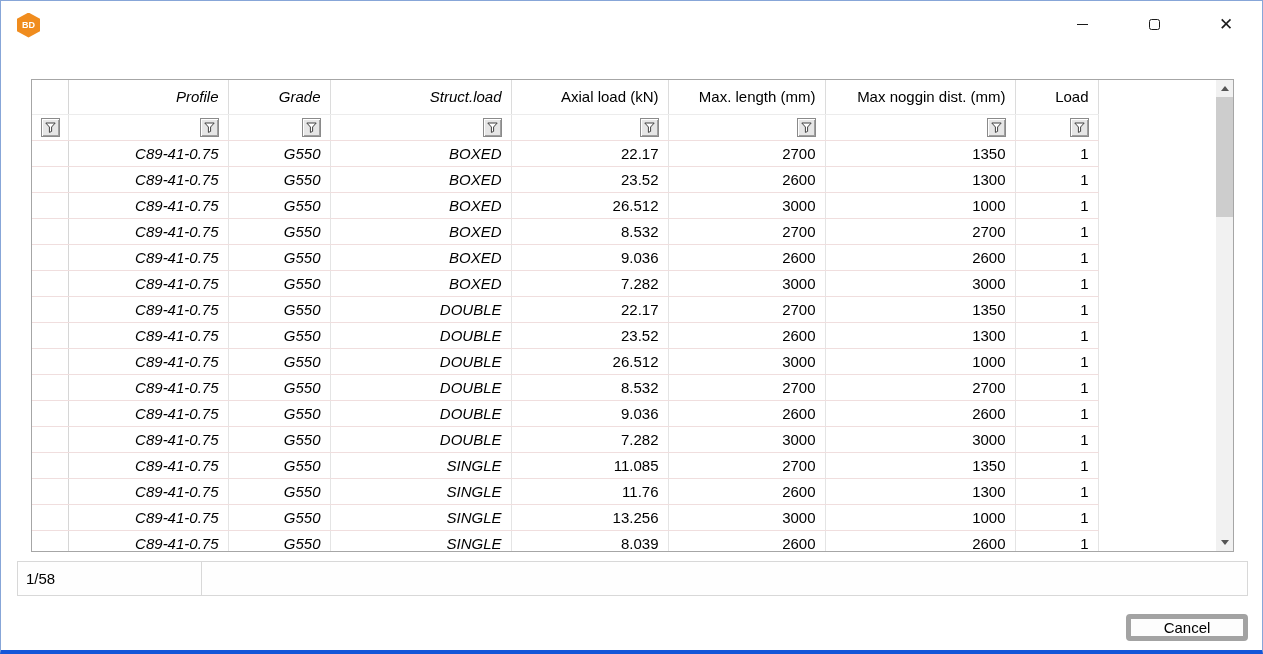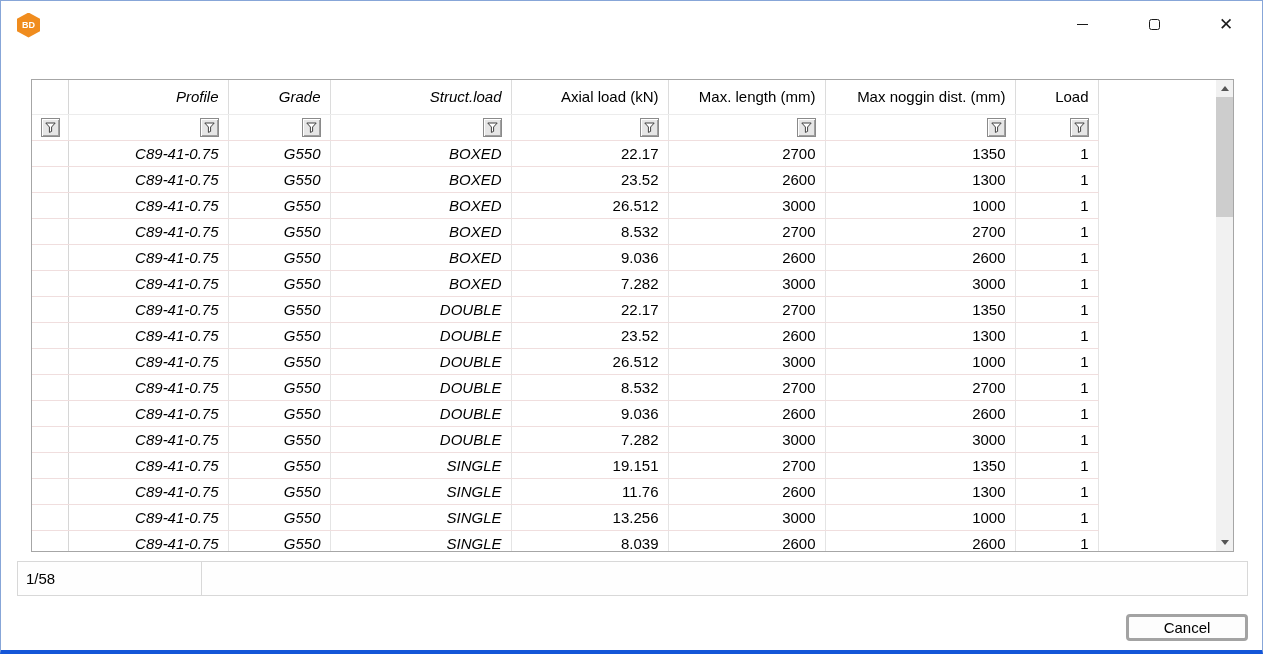--- a/index.html
+++ b/index.html
@@ -80,21 +80,21 @@
   .status-cell { border:1px solid #d8d8d8; background:#fefefe; height:35px; }
   .status-left { width:185px; display:flex; align-items:center; padding-left:8px; font-size:15px; color:#000; }
   .status-right { flex:1; margin-left:-1px; }
   
   .btn {
     position:absolute; top:565px; height:27px; font-size:15px; color:#000;
     font-family:"Liberation Sans", sans-serif; background:#fdfdfd;
     border-radius:4px; cursor:pointer; line-height:1;
   }
   .btn-ok { left:990px; width:124px; border:2px solid var(--accent); }
-  .btn-cancel { left:1125px; width:122px; border:3px solid #a3a3a3; }
+  .btn-cancel { left:1125px; width:122px; border:5px solid #a3a3a3; }
 </style>
 </head>
 <body>
 
 <div class="window">
 
   <div class="titlebar">
     <span class="app-icon">BD</span>
     <div class="win-controls">
       <button class="win-btn">
@@ -310,21 +310,21 @@
                 <td class="right">3000</td>
                 <td class="right">3000</td>
                 <td class="right">1</td>
                 <td class="fill"></td>
               </tr>
               <tr>
                 <td class="ind"></td>
                 <td class="left">C89-41-0.75</td>
                 <td class="left">G550</td>
                 <td class="left">SINGLE</td>
-                <td class="right">19.151</td>
+                <td class="right">11.085</td>
                 <td class="right">2700</td>
                 <td class="right">1350</td>
                 <td class="right">1</td>
                 <td class="fill"></td>
               </tr>
               <tr>
                 <td class="ind"></td>
                 <td class="left">C89-41-0.75</td>
                 <td class="left">G550</td>
                 <td class="left">SINGLE</td>

